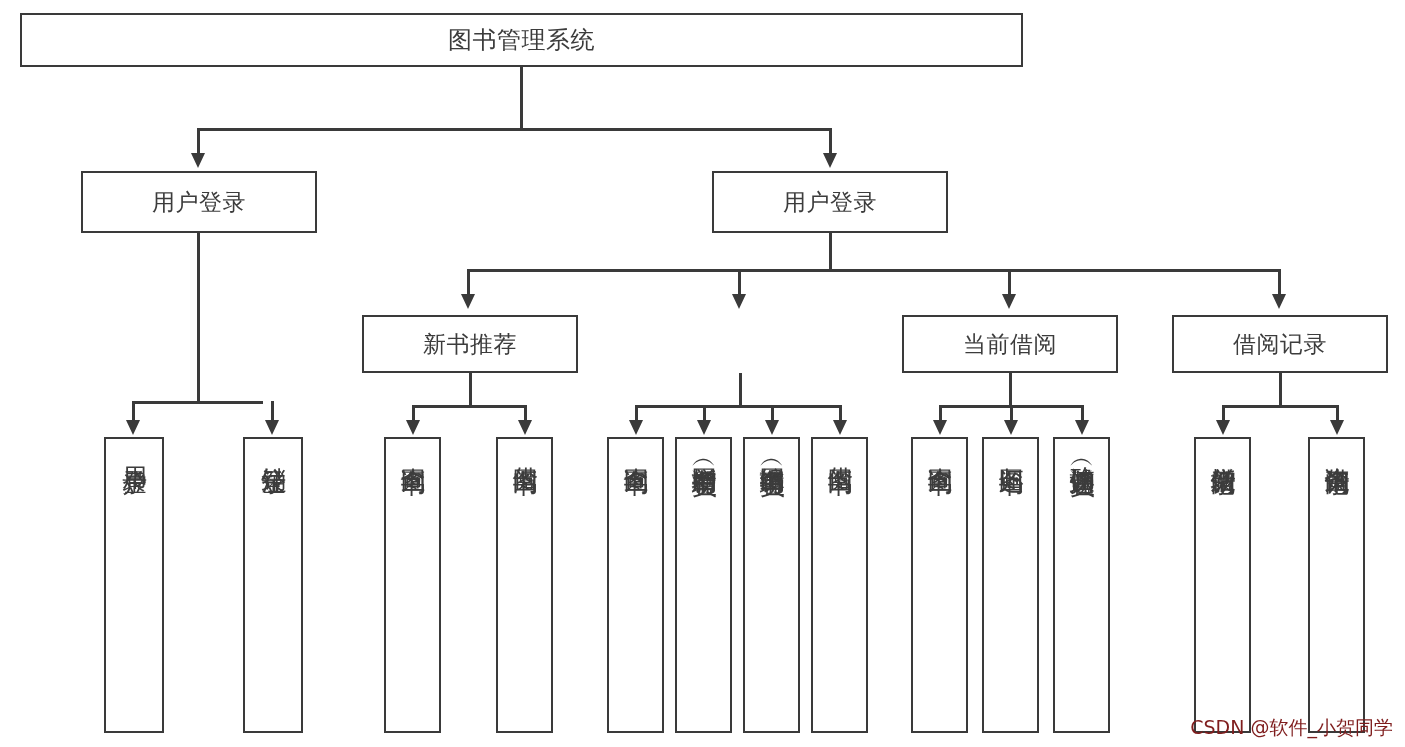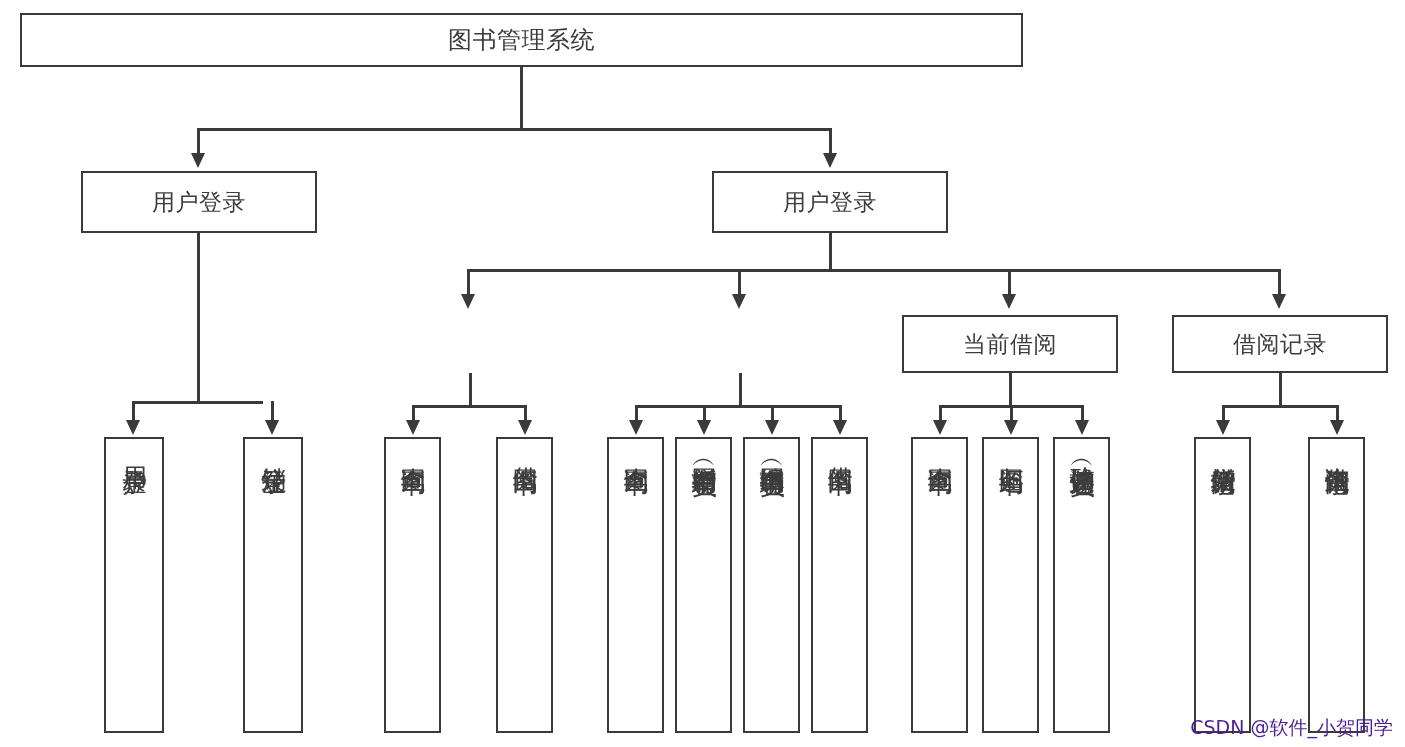--- a/index.html
+++ b/index.html
@@ -74,21 +74,21 @@
     border-right: 7px solid transparent;
     border-top: 15px solid #3a3a3a;
   }
 
   
   #watermark {
     position: absolute;
     right: 12px;
     bottom: 6px;
     font-size: 19px;
-    color: #4c1d95;
+    color: #7f1d1d;
     white-space: nowrap;
     pointer-events: none;
     font-family: "DejaVu Sans", "Liberation Sans", sans-serif;
   }
 </style>
 </head>
 <body>
 
 <div id="canvas">
 
@@ -123,20 +123,23 @@
   <div class="ln h" style="left:467px; top:269px; width:813px;"></div>
   <div class="ln v" style="left:467px; top:269px; height:27px;"></div>
   <div class="arrow" style="left:461px; top:294px;"></div>
   <div class="ln v" style="left:738px; top:269px; height:27px;"></div>
   <div class="arrow" style="left:732px; top:294px;"></div>
   <div class="ln v" style="left:1008px; top:269px; height:27px;"></div>
   <div class="arrow" style="left:1002px; top:294px;"></div>
   <div class="ln v" style="left:1278px; top:269px; height:27px;"></div>
   <div class="arrow" style="left:1272px; top:294px;"></div>
 
+  <div class="node horiz" style="left:362px; top:315px; width:216px; height:58px;">
+    <span class="label">新书推荐</span>
+  </div>
   <div class="node horiz" style="left:902px; top:315px; width:216px; height:58px;">
     <span class="label">当前借阅</span>
   </div>
   <div class="node horiz" style="left:1172px; top:315px; width:216px; height:58px;">
     <span class="label">借阅记录</span>
   </div>
 
   <div class="ln v" style="left:469px; top:373px; height:34px;"></div>
   <div class="ln h" style="left:412px; top:405px; width:114px;"></div>
   <div class="ln v" style="left:412px; top:405px; height:17px;"></div>

